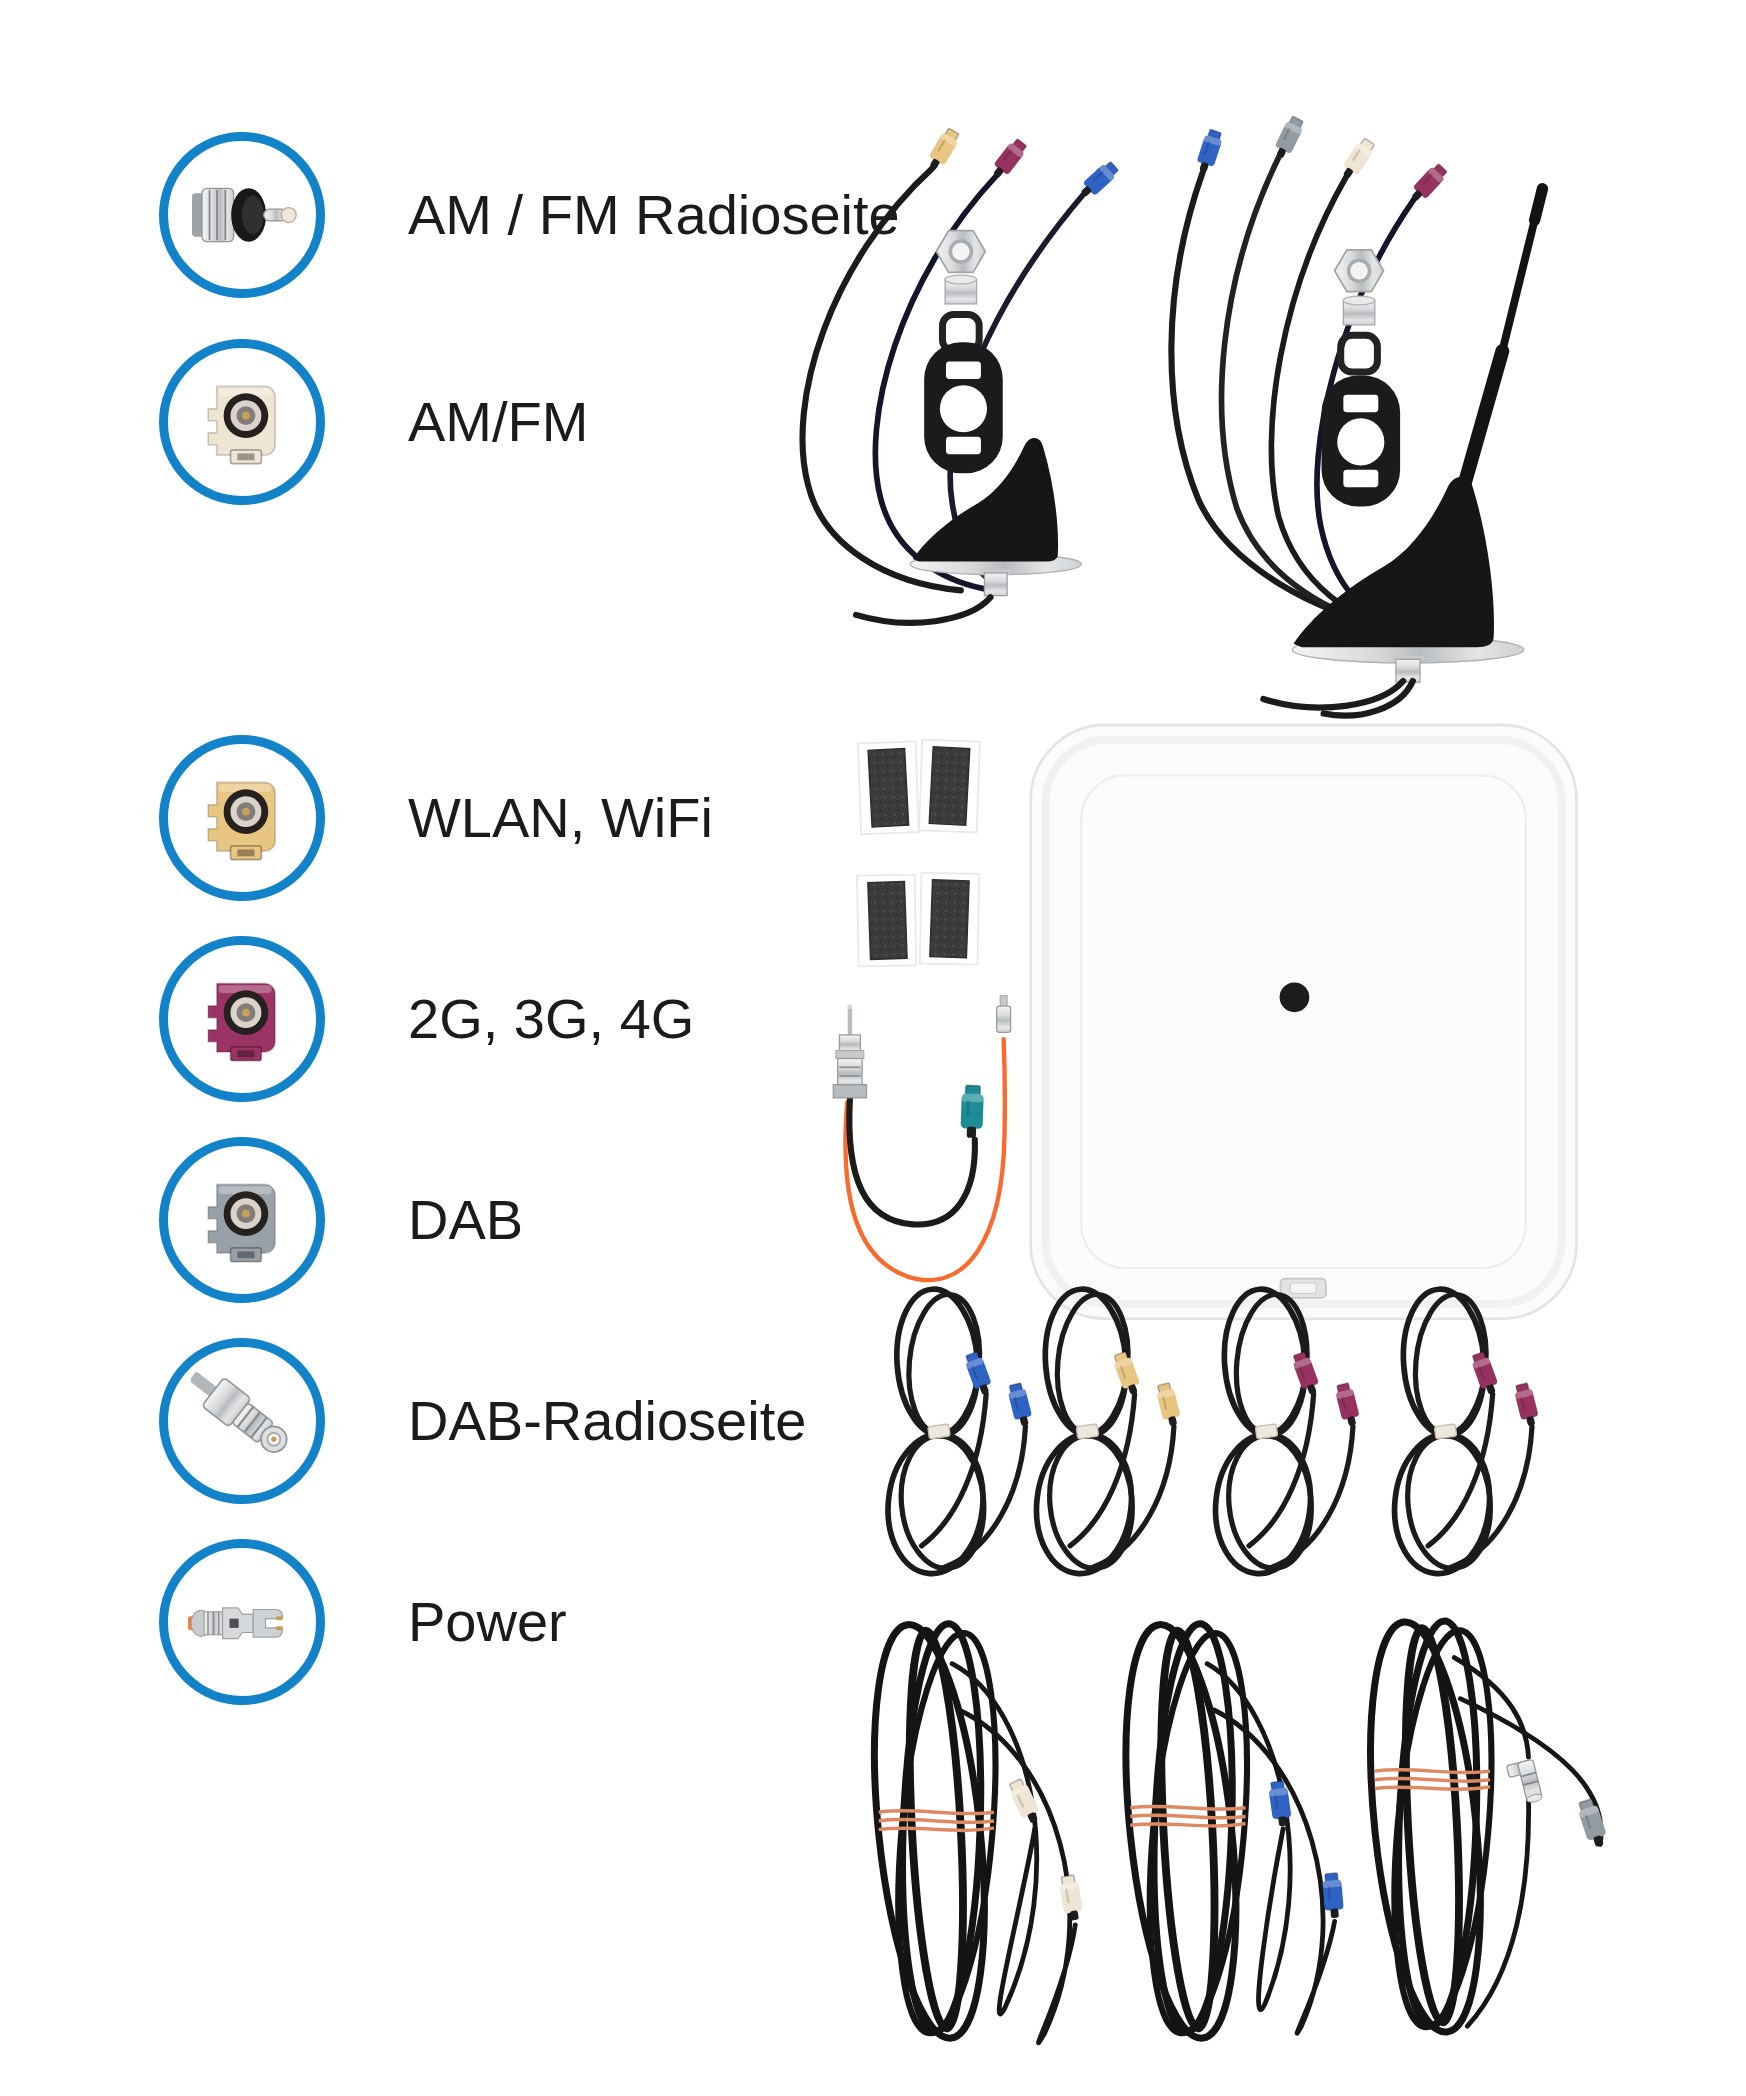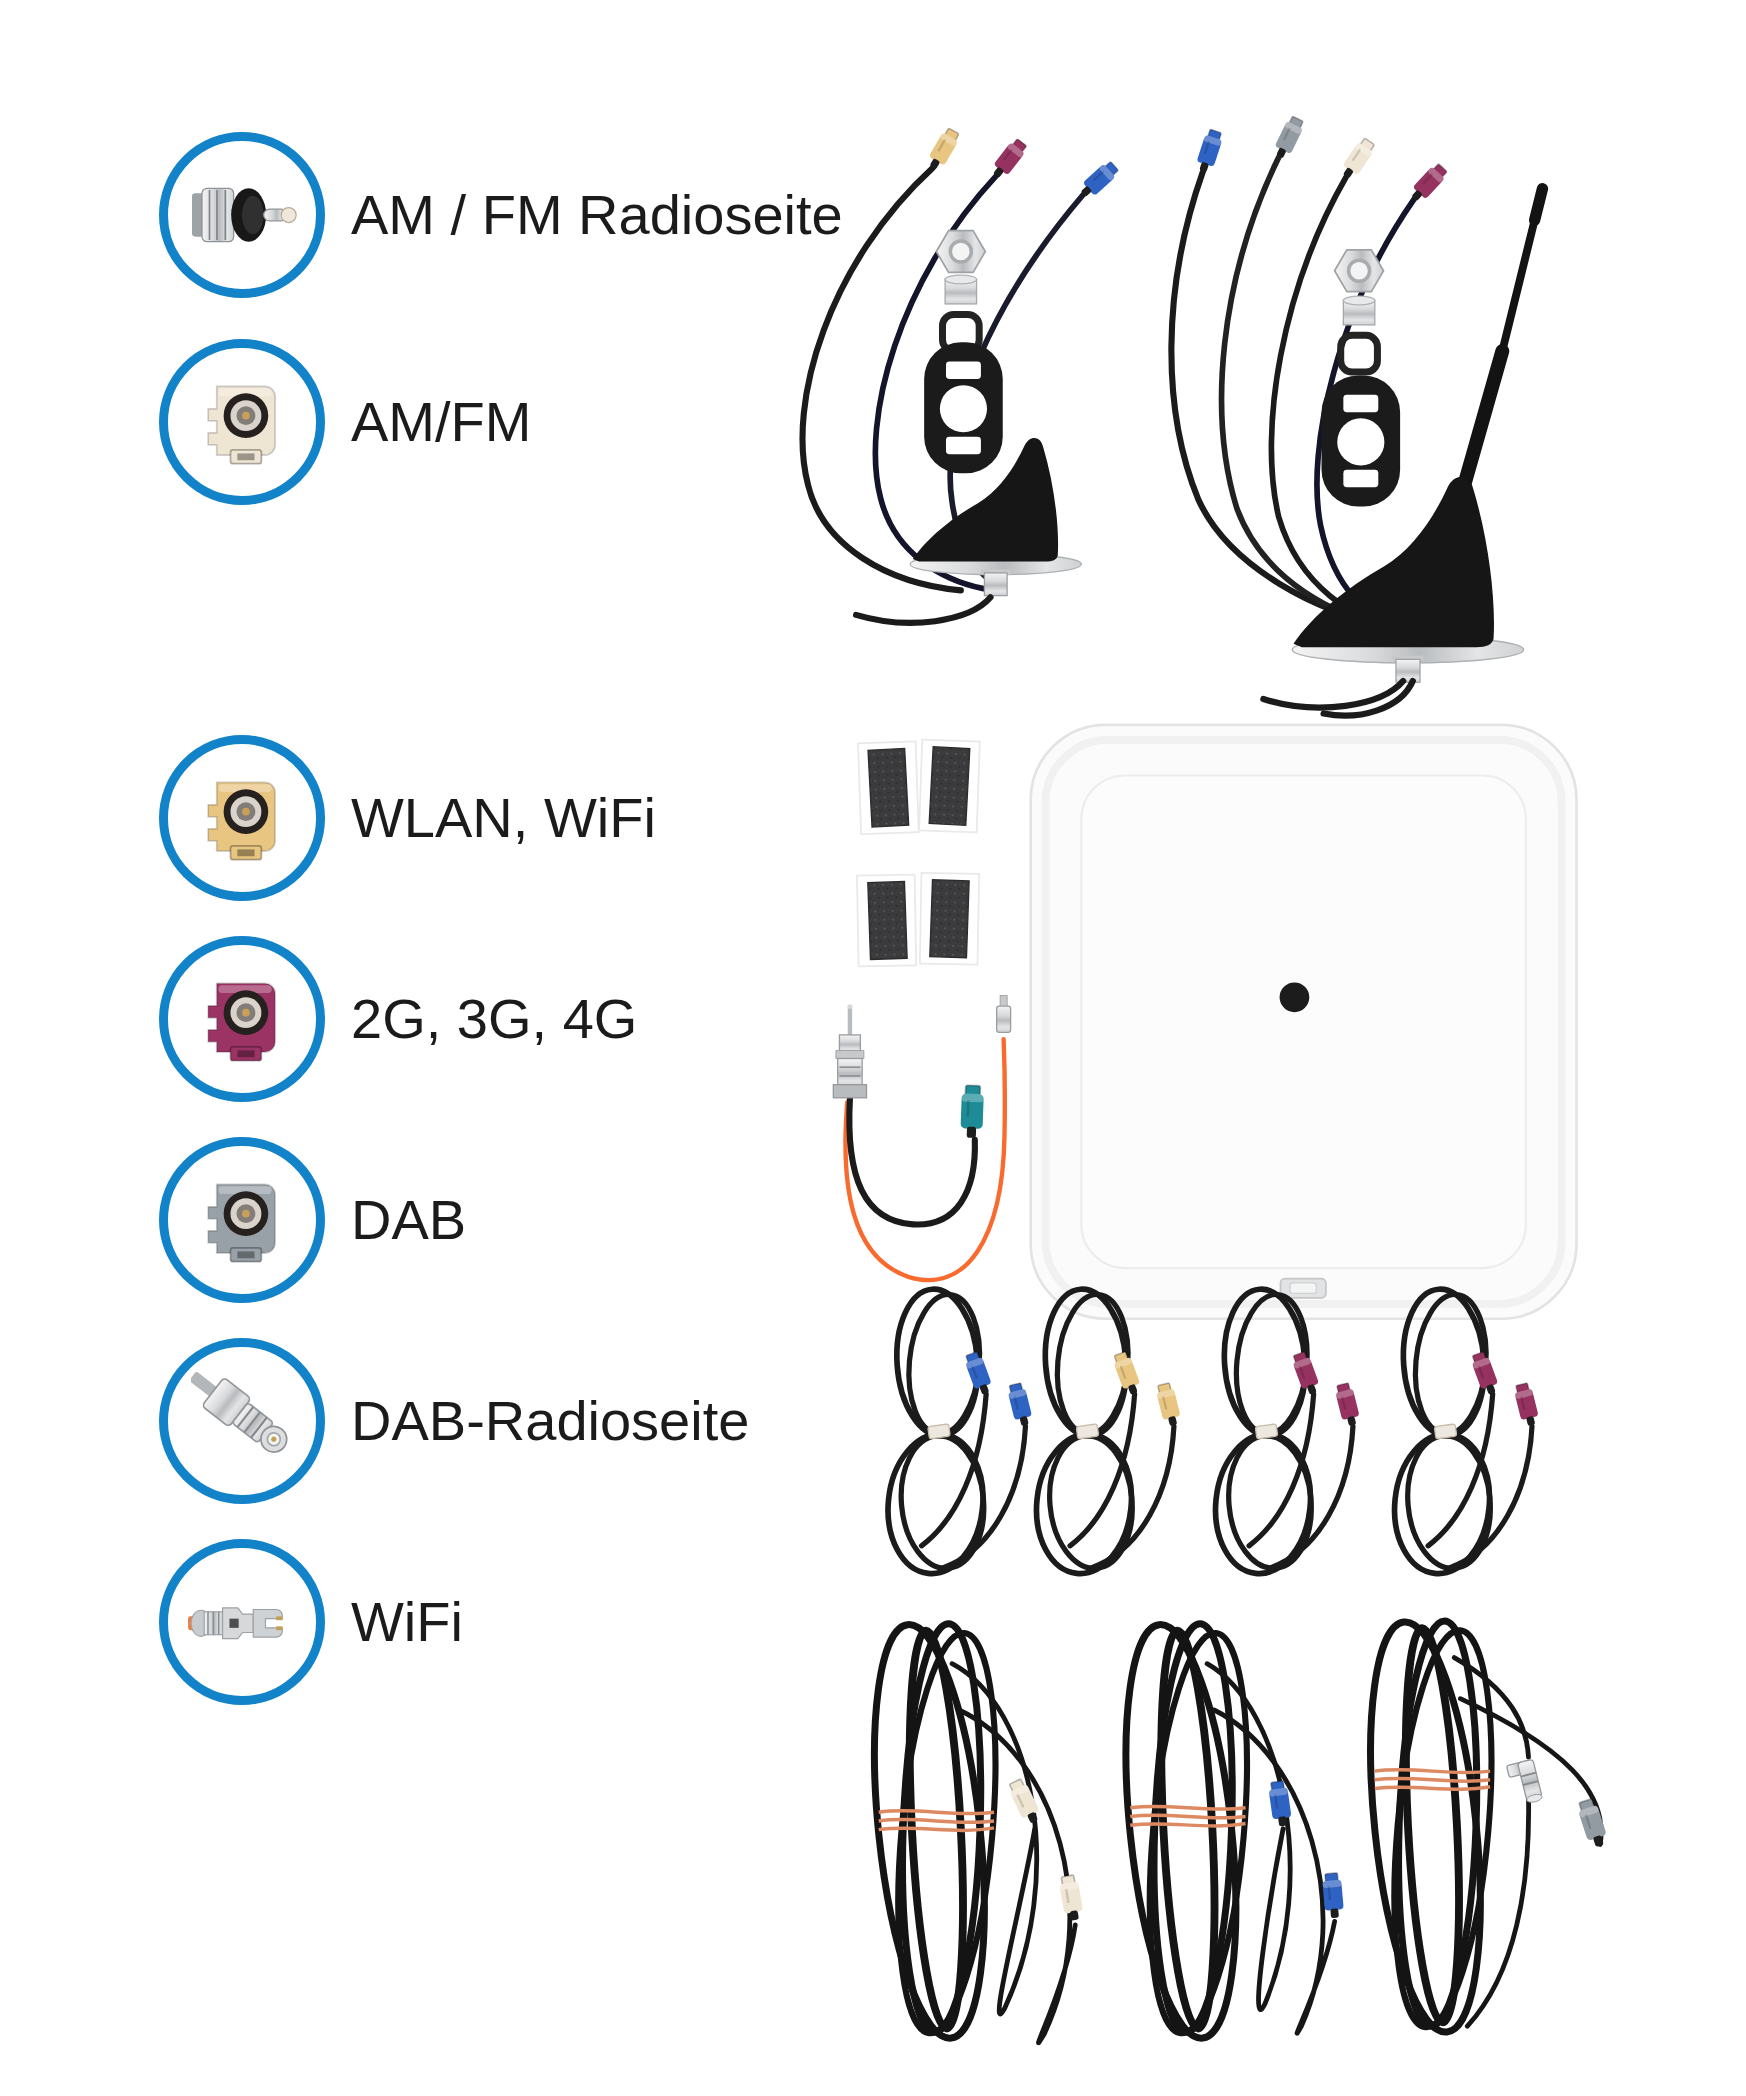--- a/index.html
+++ b/index.html
@@ -4,21 +4,21 @@
 <style>
   html,body{margin:0;padding:0;background:#fff;}
   .page{position:relative;width:1747px;height:2096px;background:#fff;overflow:hidden;
         font-family:"Liberation Sans","DejaVu Sans",sans-serif;}
   .scene{position:absolute;left:0;top:0;width:1747px;height:2096px;}
   .legend{position:absolute;left:0;top:0;width:873px;height:2096px;}
   .legend-row{position:absolute;left:159px;display:flex;align-items:center;}
   .ring{width:166px;height:166px;box-sizing:border-box;border:9.6px solid var(--ring-blue,#1283c9);
         border-radius:50%;background:#fff;display:flex;align-items:center;justify-content:center;flex:0 0 auto;}
   .ring svg{display:block;}
-  .legend-label{margin-left:26px;font-size:56px;line-height:1.1;color:var(--text,#1b1b1b);
+  .legend-label{margin-left:83px;font-size:56px;line-height:1.1;color:var(--text,#1b1b1b);
         letter-spacing:0px;white-space:nowrap;}
 </style>
 </head>
 <body>
 
 <svg width="0" height="0" style="position:absolute" aria-hidden="true">
   <defs>
     <linearGradient id="chrome" x1="0" y1="0" x2="1" y2="0">
       <stop offset="0" stop-color="#f4f4f5"></stop>
         <stop offset="0.35" stop-color="#d9dadb"></stop>
@@ -381,18 +381,18 @@
           <line x1="30" y1="41" x2="30" y2="71" stroke="#8b8f92" stroke-width="2"></line>
           <line x1="37" y1="41" x2="37" y2="71" stroke="#8b8f92" stroke-width="2"></line>
           <line x1="44" y1="41" x2="44" y2="71" stroke="#8b8f92" stroke-width="2"></line>
           <path d="M49 36 h20 l6 8 h14 v24 h-14 l-6 8 h-20 z" fill="#d6d8da" stroke="#9da1a4" stroke-width="1.5"></path>
           <rect x="58" y="50" width="12" height="12" fill="#4c4f52"></rect>
           <path d="M89 38 h30 a8 8 0 0 1 8 8 v4 h-22 v12 h22 v4 a8 8 0 0 1 -8 8 h-30 z" fill="#cfd2d4" stroke="#9da1a4" stroke-width="1.5"></path>
           <rect x="119" y="47" width="8" height="5" fill="#c59e55"></rect>
           <rect x="119" y="60" width="8" height="5" fill="#c59e55"></rect>
         </svg>
       </div>
-      <div class="legend-label">WiFi</div>
+      <div class="legend-label">Power</div>
     </div>
 
   </div>
 </div>
 
 
 </body></html>

